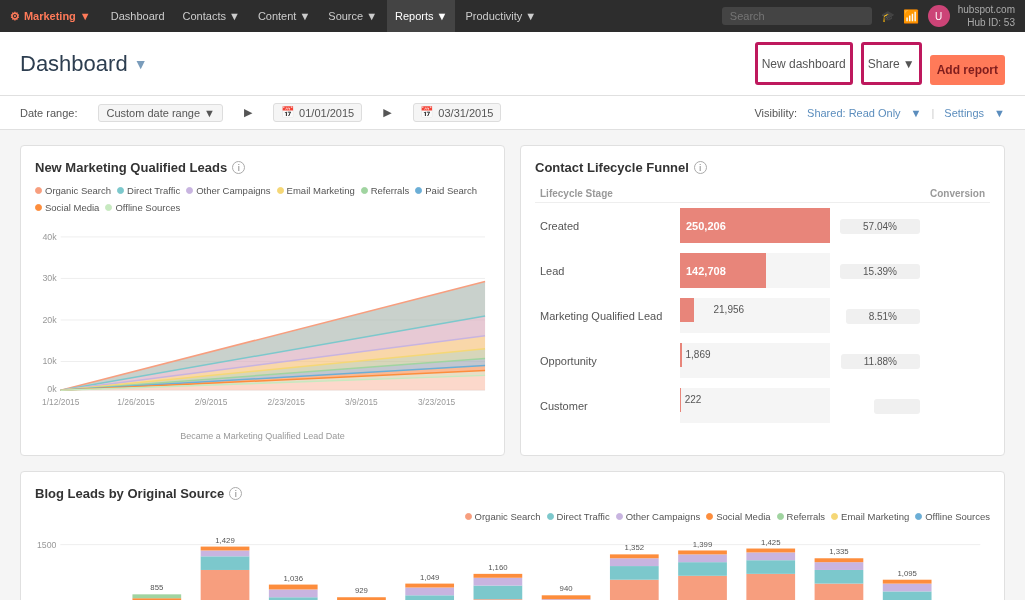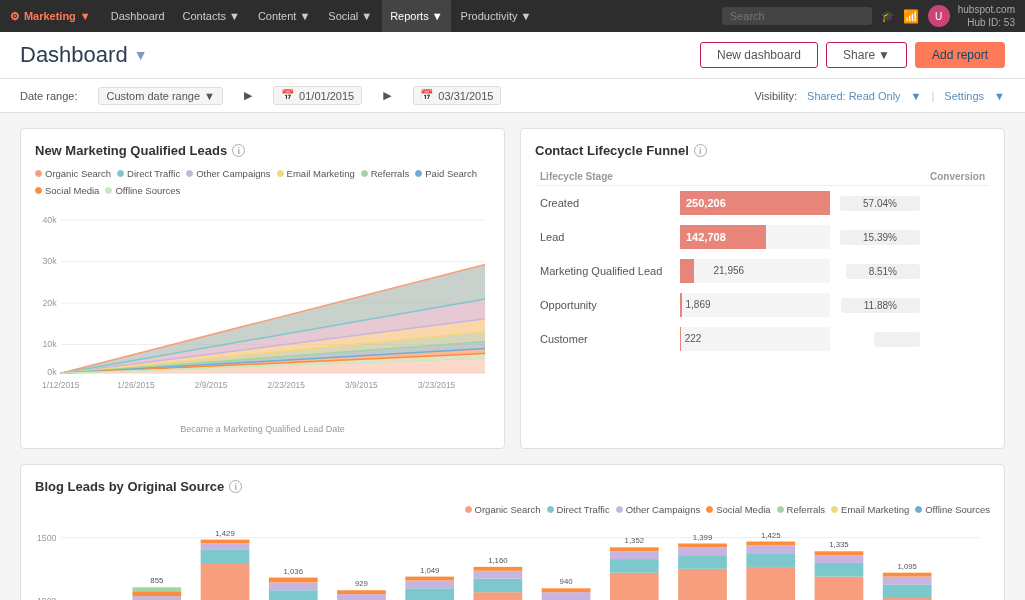--- a/index.html
+++ b/index.html
@@ -28,22 +28,22 @@
       background: #fff;
       padding: 10px 20px;
       border-bottom: 1px solid #e0e0e0;
       display: flex;
       align-items: center;
       justify-content: space-between;
     }
     .page-title { font-size: 22px; color: #2d3e50; font-weight: 400; display: flex; align-items: center; gap: 6px; }
     .page-title .caret { font-size: 14px; color: #7a9cbb; }
     .header-btns { display: flex; gap: 8px; }
-    .btn { padding: 5px 16px; border-radius: 3px; border: 1px solid #be185d; cursor: pointer; font-size: 12px; background: #fff; color: #555; }
-    .btn-primary { background: #ff7a59; color: #0c4a6e; border-color: #ff7a59; font-weight: normal; }
+    .btn { padding: 5px 4px; border-radius: 3px; border: 3px solid #be185d; cursor: pointer; font-size: 12px; background: #fff; color: #555; }
+    .btn-primary { background: #ff7a59; color: #7f1d1d; border-color: #ff7a59; font-weight: bold; margin-top: 13px; }
     .btn-share { display: flex; align-items: center; gap: 3px; }
 
     
     .date-bar {
       background: #fff;
       border-bottom: 1px solid #e0e0e0;
       padding: 7px 20px;
       display: flex;
       align-items: center;
       justify-content: space-between;
@@ -68,30 +68,30 @@
       border-radius: 4px;
       padding: 14px;
     }
     .card-title { font-size: 13px; color: #333; font-weight: 600; margin-bottom: 10px; display: flex; align-items: center; gap: 5px; }
     .info-icon { width: 13px; height: 13px; border-radius: 50%; border: 1px solid #aaa; color: #aaa; font-size: 9px; display: inline-flex; align-items: center; justify-content: center; }
 
     
     .legend { display: flex; flex-wrap: wrap; gap: 6px; margin-bottom: 8px; }
     .legend-item { display: flex; align-items: center; gap: 3px; font-size: 9.5px; color: #555; }
     .legend-dot { width: 7px; height: 7px; border-radius: 50%; border: 1.5px solid; }
-    .x-label { text-align: center; font-size: 9px; color: #999; margin-top: 22px; }
+    .x-label { text-align: center; font-size: 9px; color: #999; margin-top: 12px; }
 
     
     .funnel-table { width: 100%; border-collapse: collapse; }
     .funnel-table th { font-size: 10px; color: #999; font-weight: bold; text-align: left; padding: 3px 5px; border-bottom: 1px solid #eee; }
     .funnel-table th.right { text-align: center; }
     .funnel-table td { padding: 5px 5px; font-size: 11px; color: #444; vertical-align: middle; }
     .funnel-table td.right { text-align: right; }
     .bar-cell { width: 200px; }
-    .funnel-bar-wrap { background: #f5f5f5; height: 24px; position: relative; }
+    .funnel-bar-wrap { background: #f5f5f5; height: 35px; position: relative; }
     .funnel-bar { height: 100%; display: flex; align-items: center; padding-left: 6px; color: #fff; font-size: 11px; font-weight: bold; }
     .conversion-badge { background: #f0f0f0; border-radius: 3px; padding: 2px 23px; font-size: 10px; color: #555; }
 
     
     .bottom-card { background: #fff; border: 1px solid #e0e0e0; border-radius: 4px; padding: 14px; }
     .blog-chart-area { width: 100%; height: 220px; position: relative; overflow: hidden; }
 
     
     svg text { font-family: Arial, sans-serif; }
   </style>
@@ -110,21 +110,21 @@
       </div>
     <div class="nav-item">
         <span>Contacts</span> 
         <span>▼</span>
       </div>
     <div class="nav-item">
         <span>Content</span> 
         <span>▼</span>
       </div>
     <div class="nav-item">
-        <span>Social</span> 
+        <span>Source</span> 
         <span>▼</span>
       </div>
     <div class="nav-item active">
         <span>Reports</span> 
         <span>▼</span>
       </div>
     <div class="nav-item">
         <span>Productivity</span> 
         <span>▼</span>
       </div>

